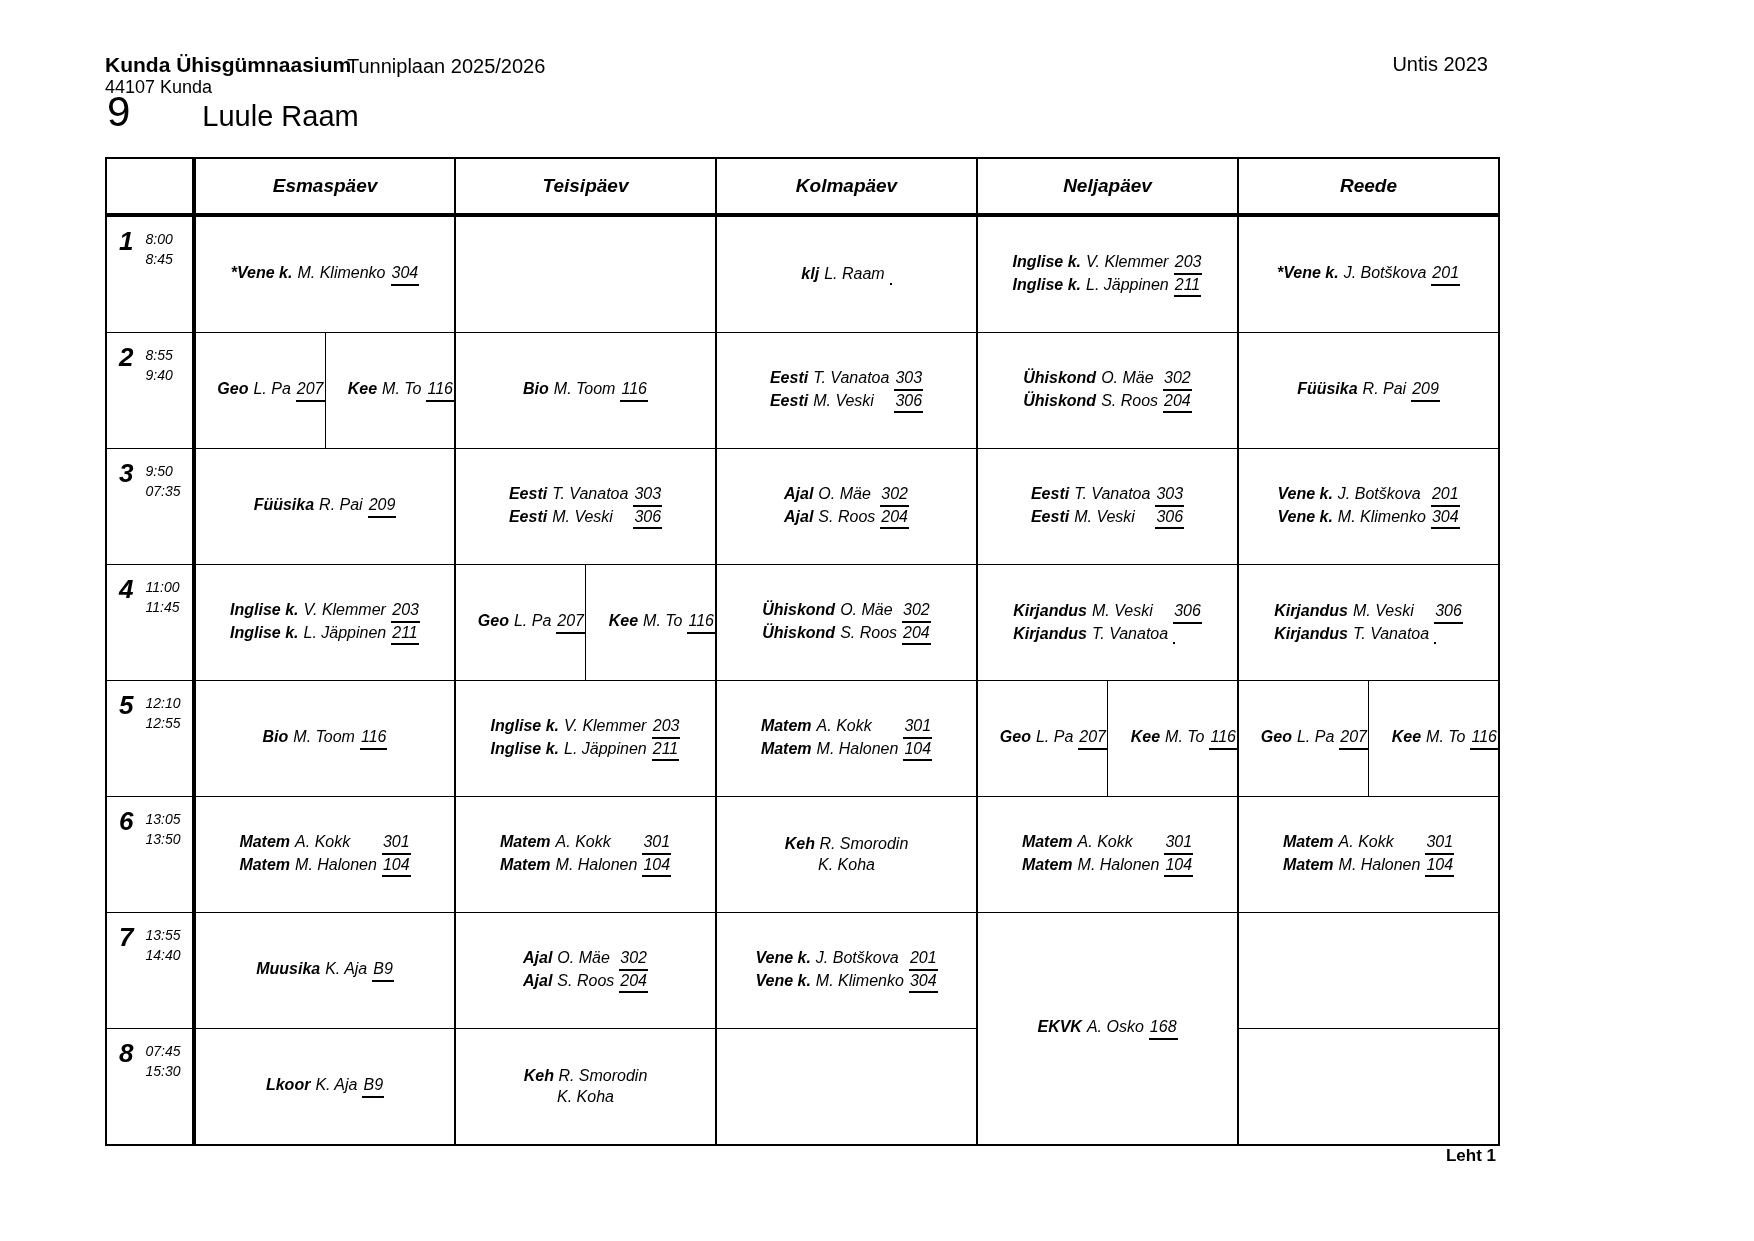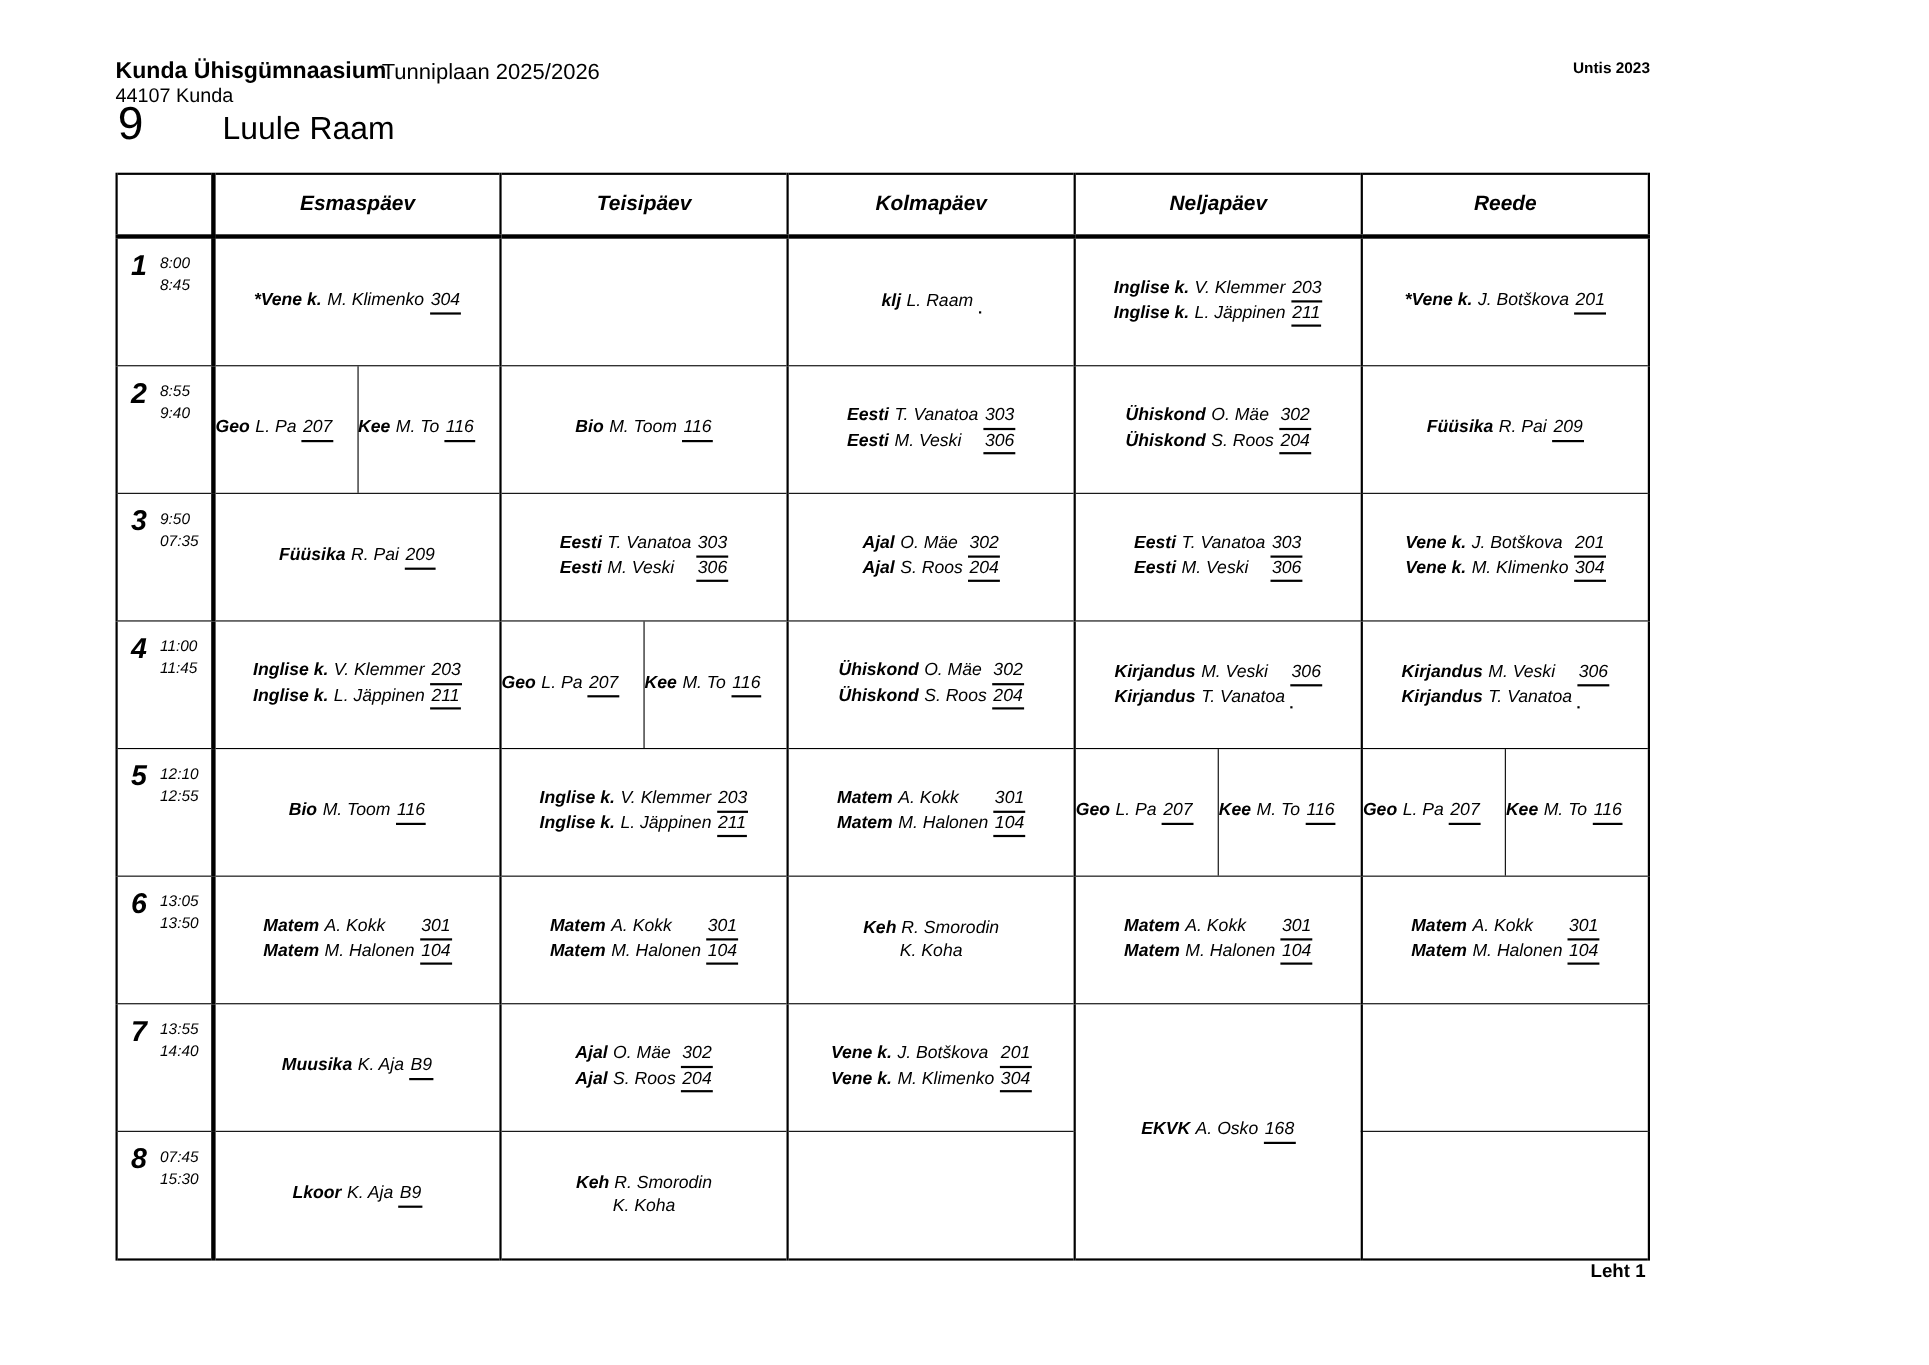--- a/index.html
+++ b/index.html
@@ -6,21 +6,21 @@
   body {
     width:1754px; height:1241px;
     background:#ffffff; color:#000;
     font-family:"Liberation Sans", sans-serif;
     position:relative; overflow:hidden;
   }
   .content { position:absolute; left:105px; top:0; width:1395px; height:1212px; }
 
   .school-name { position:absolute; left:0; top:53px; font-size:21px; font-weight:bold; }
   .plan-title  { position:absolute; left:242px; top:55px; font-size:20px; }
-  .untis       { position:absolute; right:0; top:53px; font-size:14px; font-weight:bold; }
+  .untis       { position:absolute; right:12px; top:53px; font-size:20px; font-weight:normal; }
   .address     { position:absolute; left:0; top:77px; font-size:18px; }
 
   .class-line  { position:absolute; left:2px; top:88px; display:flex; align-items:baseline; }
   .class-id    { font-size:42px; font-weight:normal; }
   .class-teacher { font-size:29px; margin-left:72px; }
 
   table.tt {
     position:absolute; left:0; top:157px;
     width:1393px; border-collapse:collapse; table-layout:fixed;
     border:2.5px solid #000;
@@ -44,21 +44,21 @@
   .lesson { display:inline-grid; grid-template-columns:auto auto auto;
             column-gap:5px; font-size:16px; line-height:1.28; text-align:left;
             vertical-align:middle; }
   .subj   { font-weight:bold; justify-self:start; white-space:nowrap; }
   .teach  { justify-self:start; white-space:nowrap; }
   .room   { justify-self:start; border-bottom:2px solid #000; padding:0 1px; white-space:nowrap; }
 
   .lesson-c { font-size:16px; line-height:1.3; text-align:center; }
 
   .split  { display:flex; width:100%; height:115px; align-items:stretch; }
-  .half   { flex:1 1 50%; display:flex; align-items:center; justify-content:flex-start; }
+  .half   { flex:1 1 50%; display:flex; align-items:center; justify-content:flex-end; }
   .half + .half { border-left:1.5px solid #000; }
 
   .page-num { position:absolute; right:4px; top:1146px; font-size:17px;font-weight:bold; }
 </style>
 </head>
 <body>
 
 <div class="content">
 
   <div class="school-name">Kunda Ühisgümnaasium</div>

